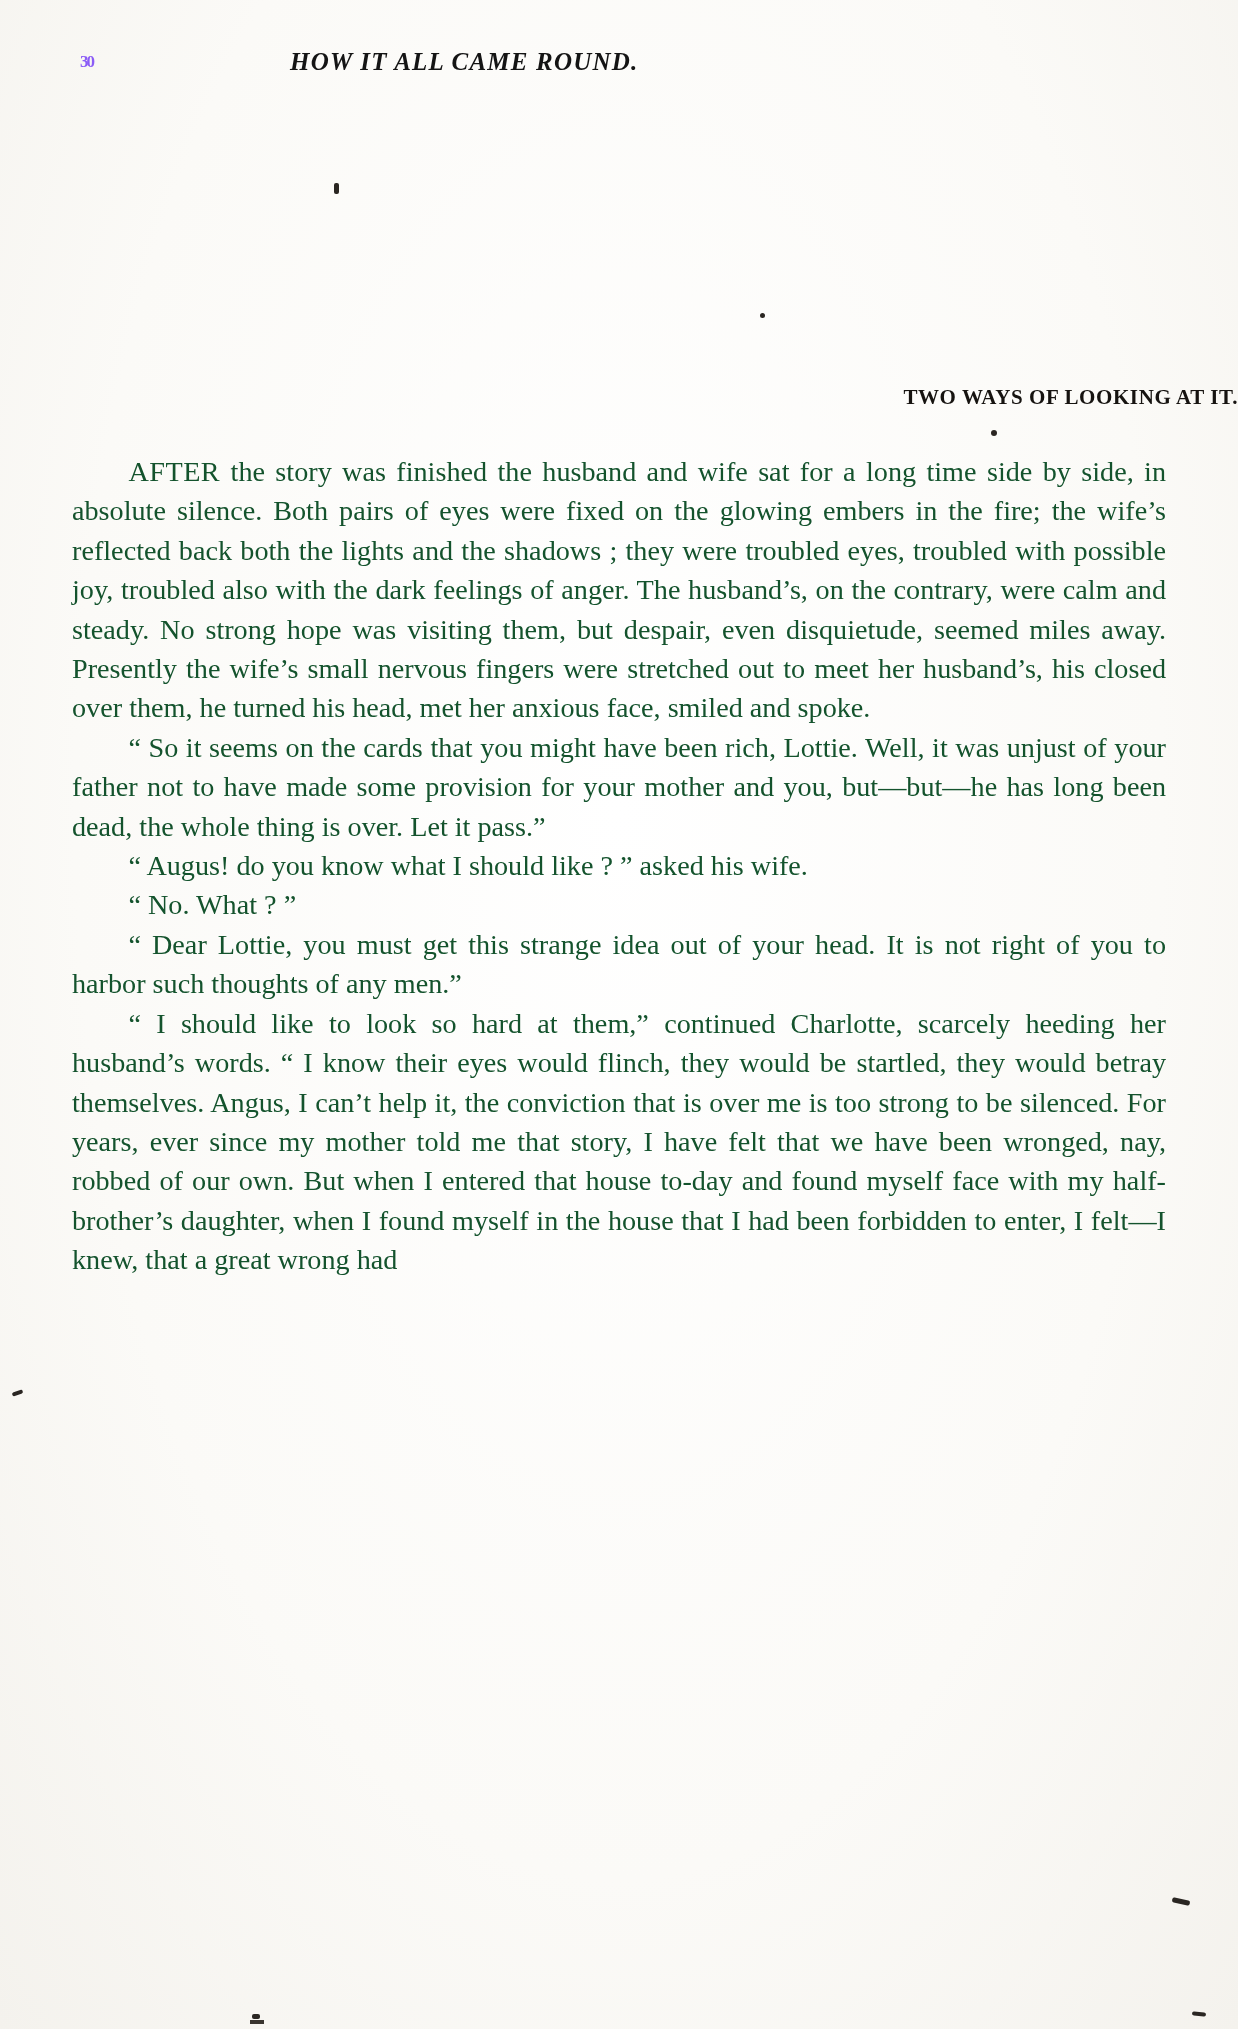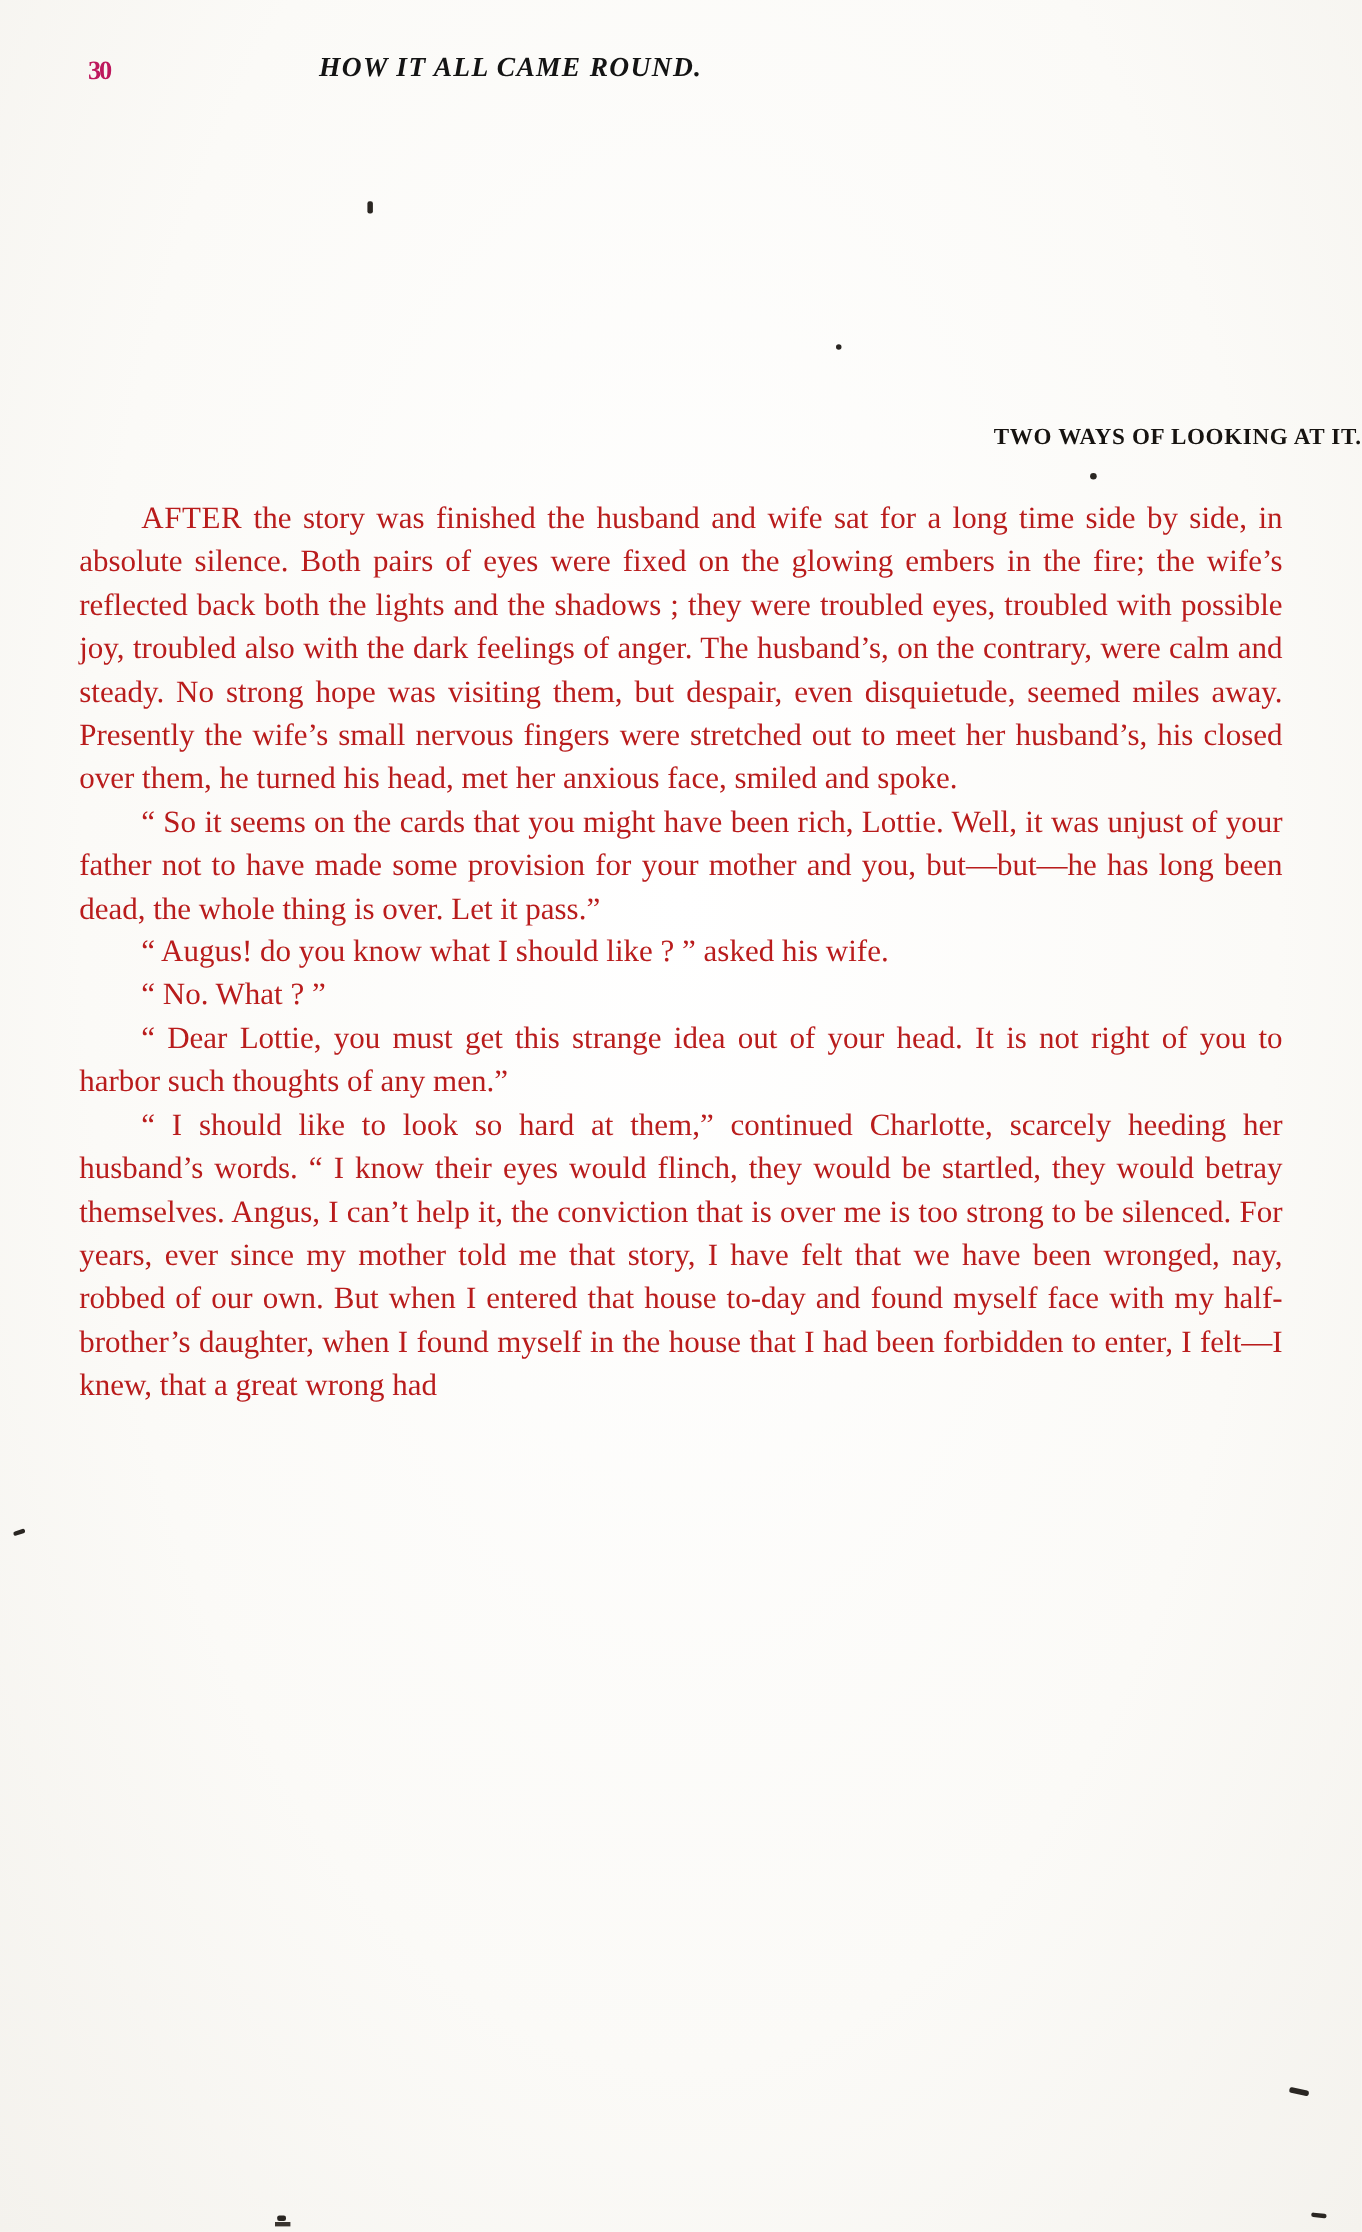--- a/index.html
+++ b/index.html
@@ -35,23 +35,23 @@
     left: 0;
     right: 0;
     height: 48px;
   }
   .folio {
     position: absolute;
     left: 80px;
     top: 22px;
     font-family: "Liberation Serif", serif;
     font-weight: bold;
-    font-size: 24px;
+    font-size: 17px;
     letter-spacing: -2px;
-    color: #be185d;
+    color: #8b5cf6;
   }
   .head-title {
     position: absolute;
     left: 290px;
     top: 18px;
     font-style: italic;
     font-weight: bold;
     font-size: 25px;
     letter-spacing: 1.2px;
     color: #141414;
@@ -100,21 +100,21 @@
 
   .body-text {
     position: absolute;
     left: 72px;
     top: 452px;
     width: 1094px;
     font-size: 28.2px;
     line-height: 39.4px;
     text-align: justify;
     text-justify: inter-word;
-    color: #b91c1c;
+    color: #14532d;
     -webkit-font-smoothing: antialiased;
   }
   .body-text p {
     margin: 0;
     text-indent: 2.0em;
   }
   .smallcaps-lead {
     font-variant: small-caps;
     font-size: 1.0em;
     letter-spacing: 0.5px;

